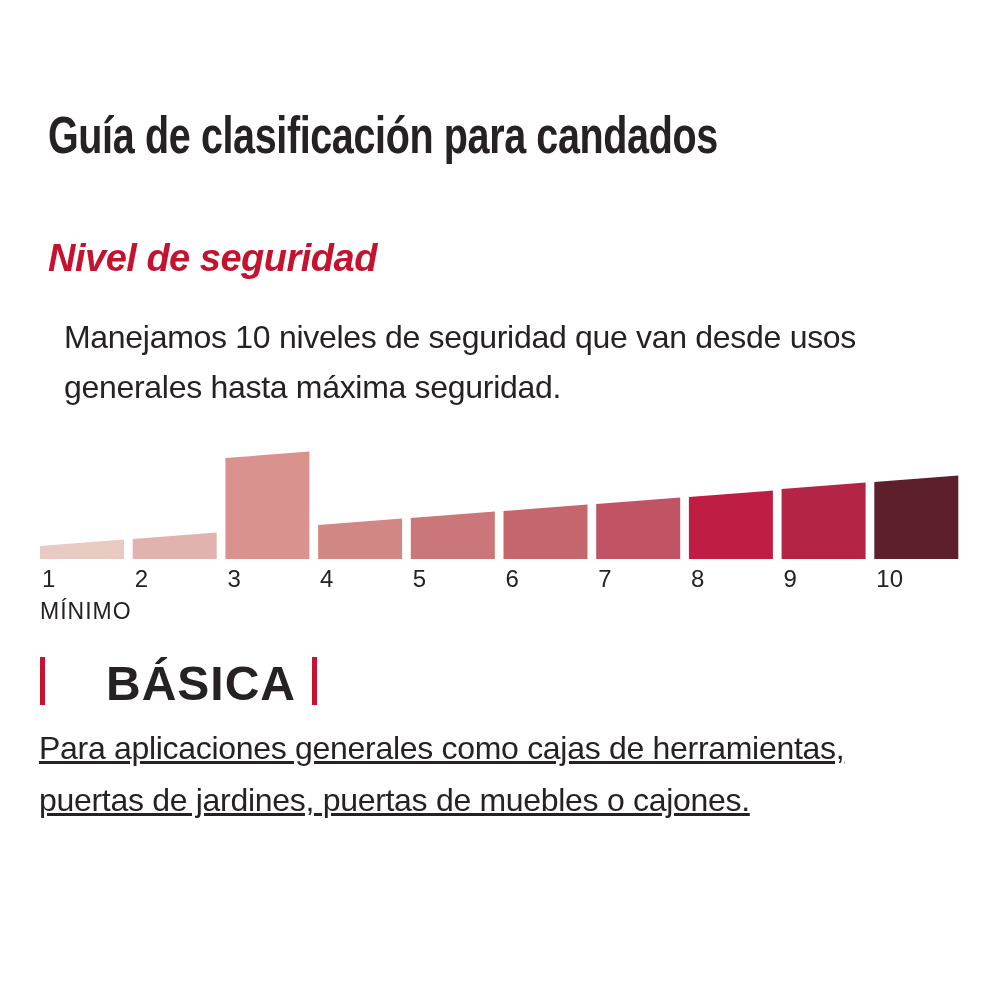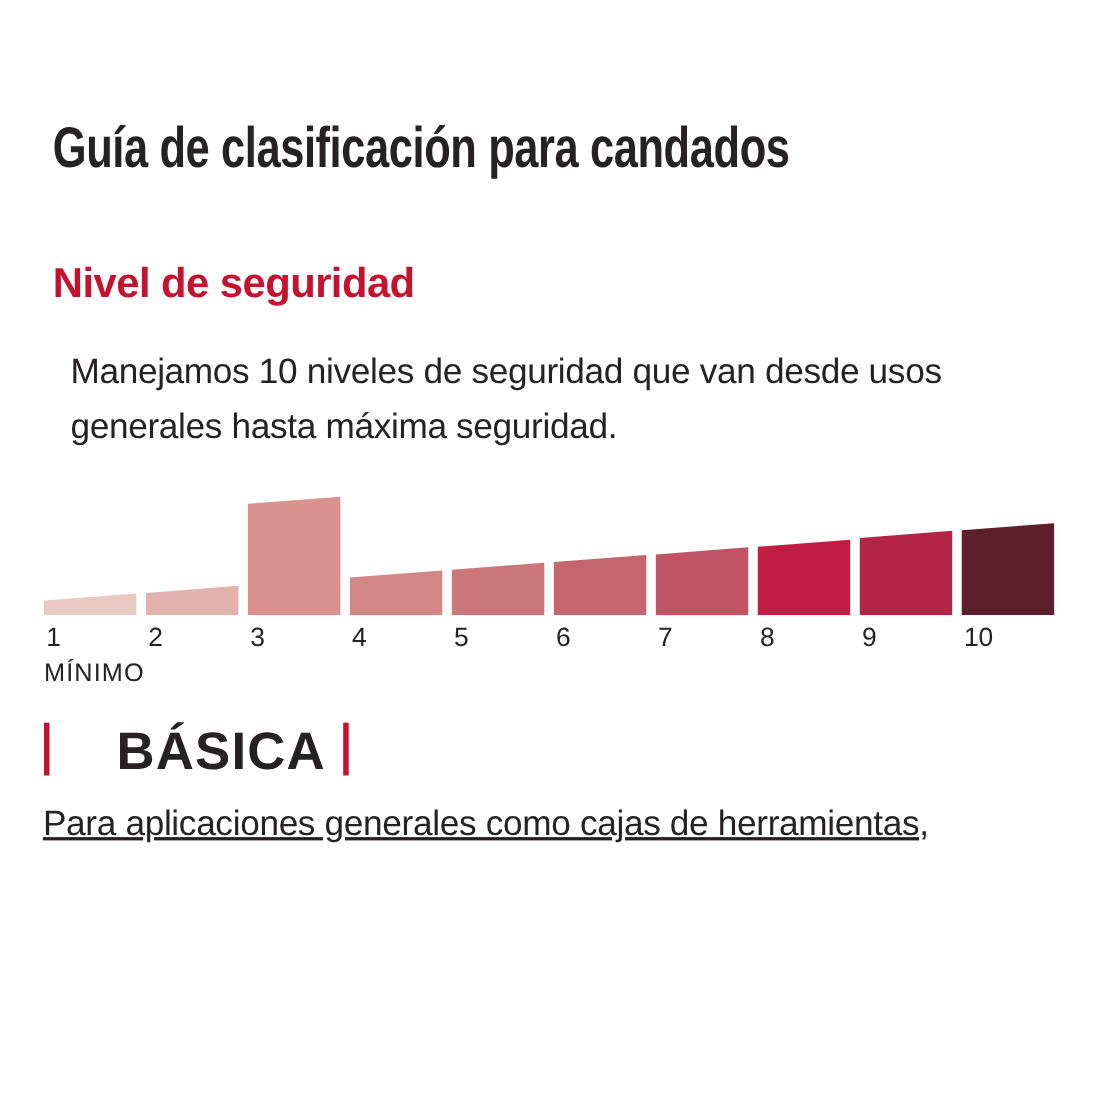--- a/index.html
+++ b/index.html
@@ -33,20 +33,21 @@
     position: absolute;
     left: 48px;
     top: 239px;
     margin: 0;
     font-size: 38px;
     font-weight: bold;
     line-height: 1;
     color: #c5122e;
     white-space: nowrap;
     letter-spacing: -0.5px;
+    font-style: italic;
   }
   .intro-text {
     position: absolute;
     left: 48px;
     top: 296px;
     margin: 16px;
     font-size: 32px;
     line-height: 50px;
     color: #262223;
     white-space: nowrap;
@@ -141,15 +142,16 @@
     </svg>
 
   <div class="category-tick tick-left"></div>
 
   <h3 class="category-label">BÁSICA</h3>
 
   <div class="category-tick tick-right"></div>
 
   <p class="category-text">
     <span>Para aplicaciones generales como cajas de herramientas,</span><br>
+    <span>puertas de jardines, puertas de muebles o cajones.</span>
   </p>
 
 </div>
 
 </body></html>

